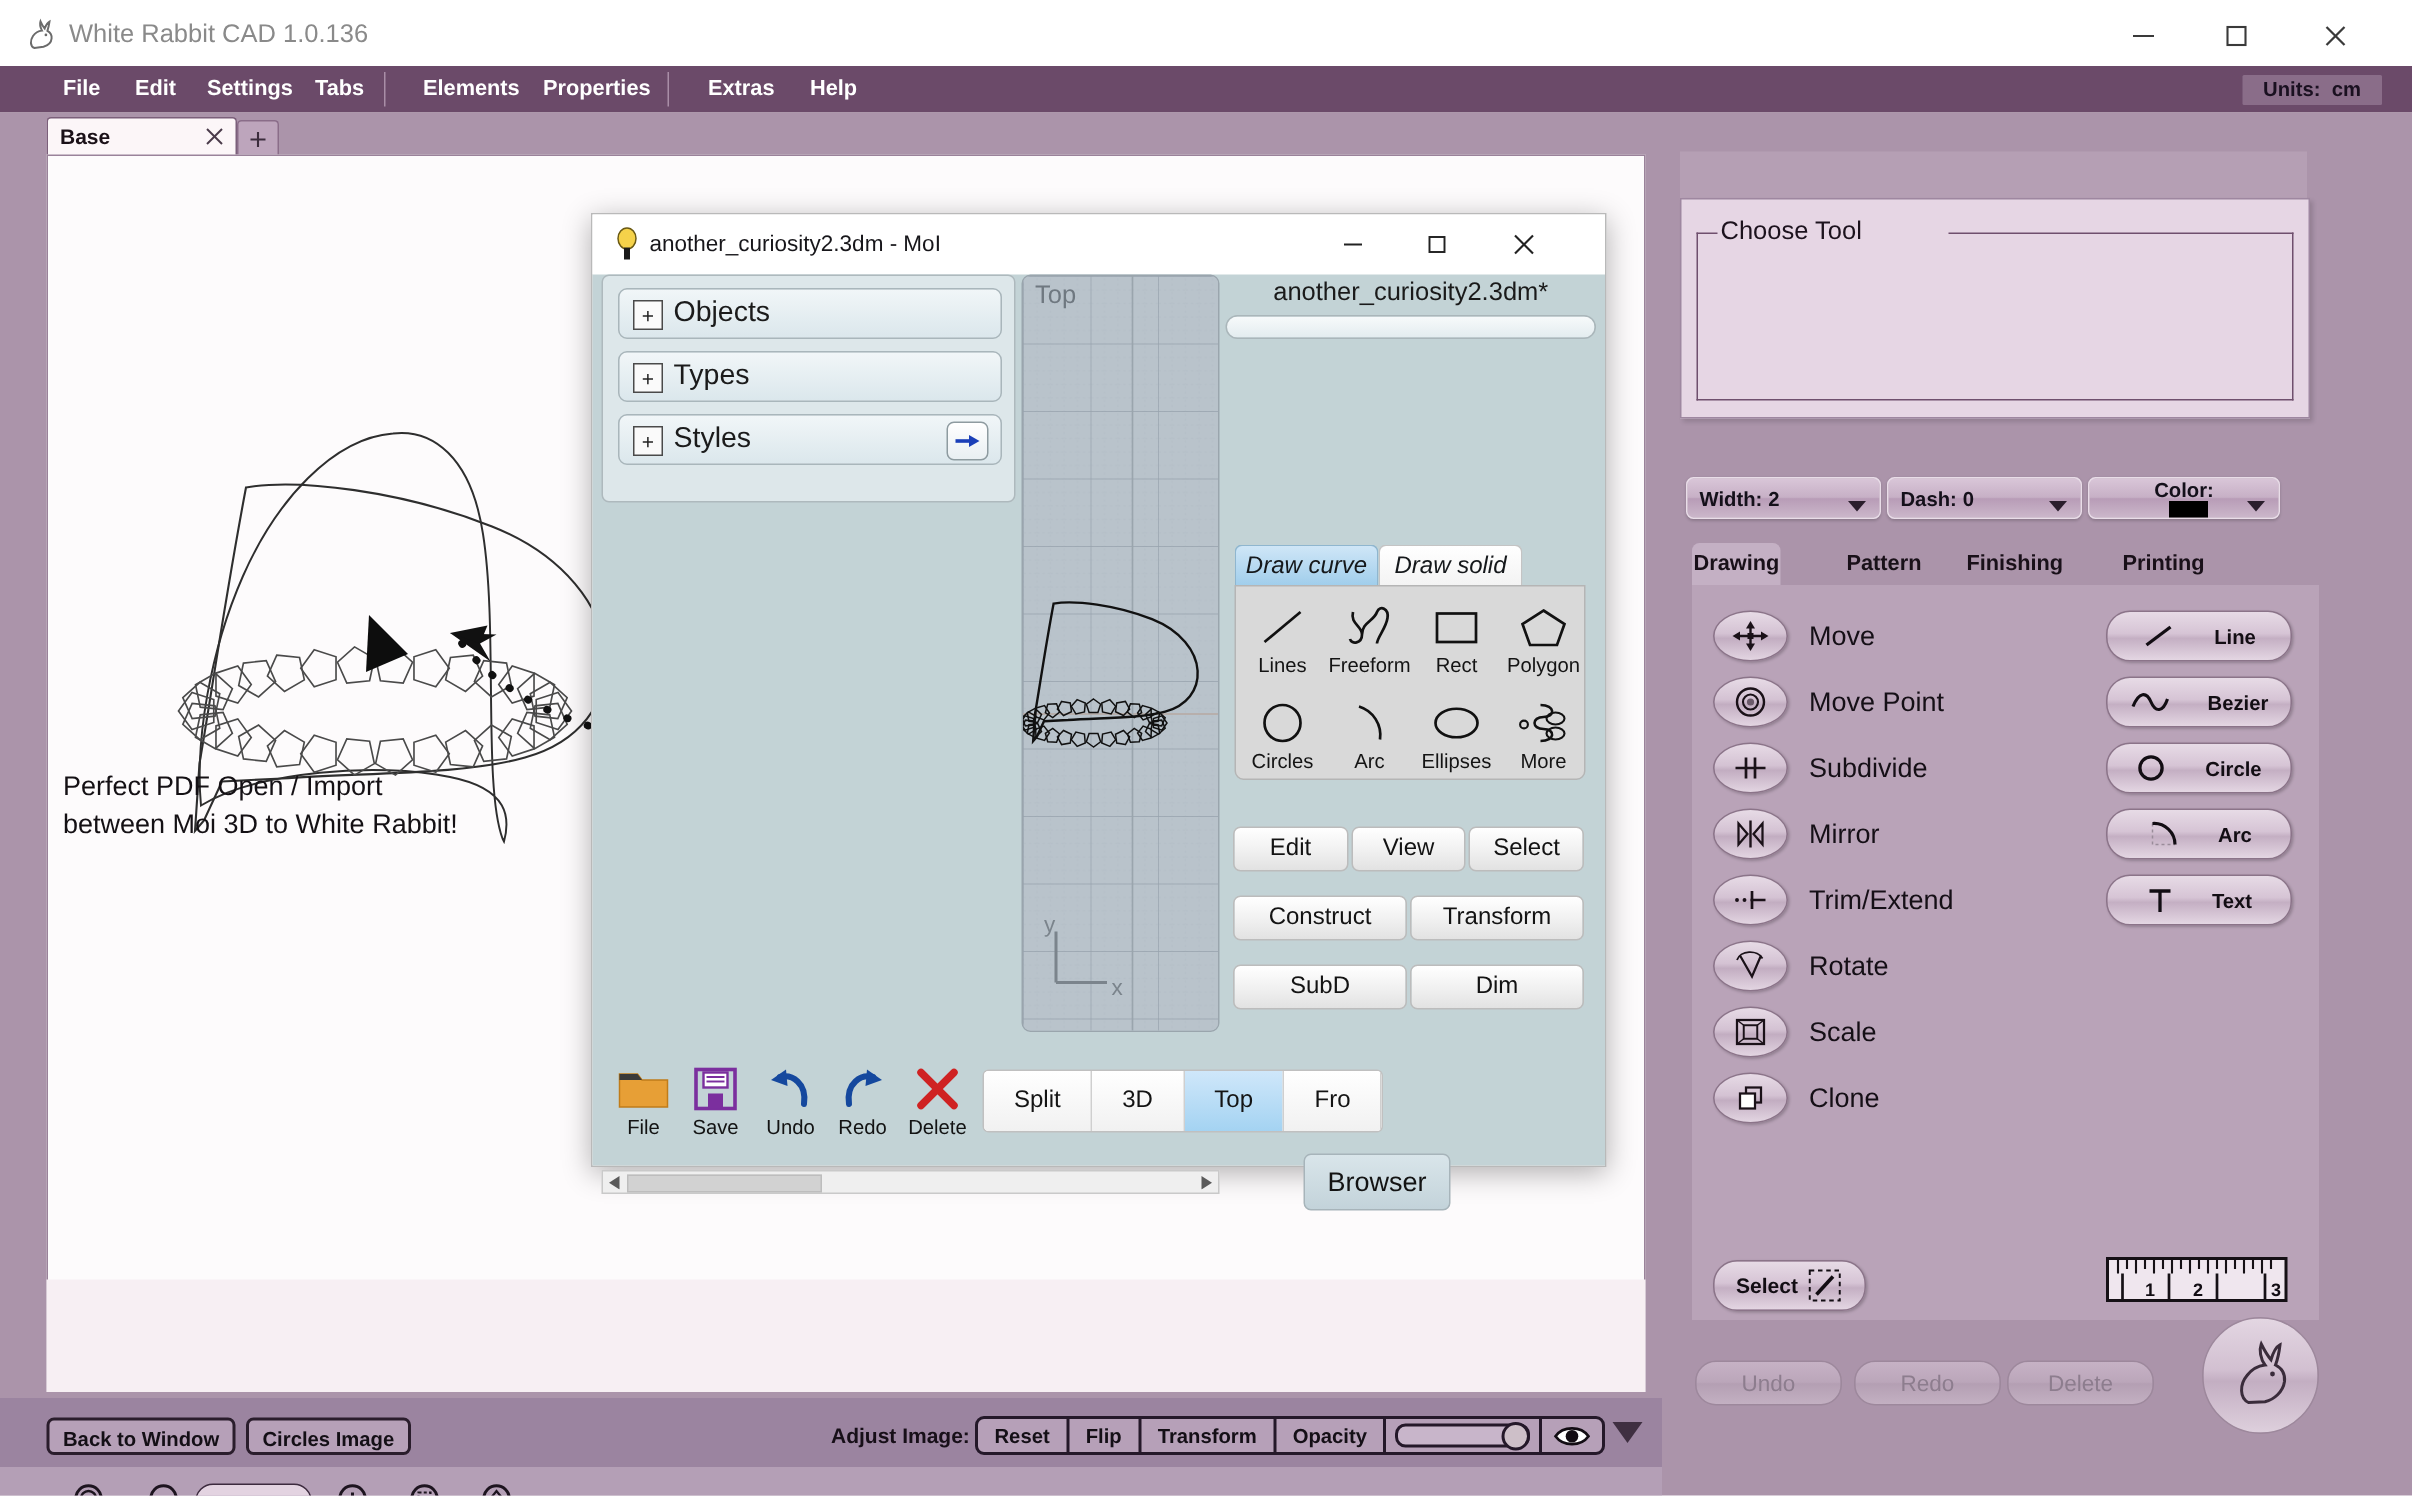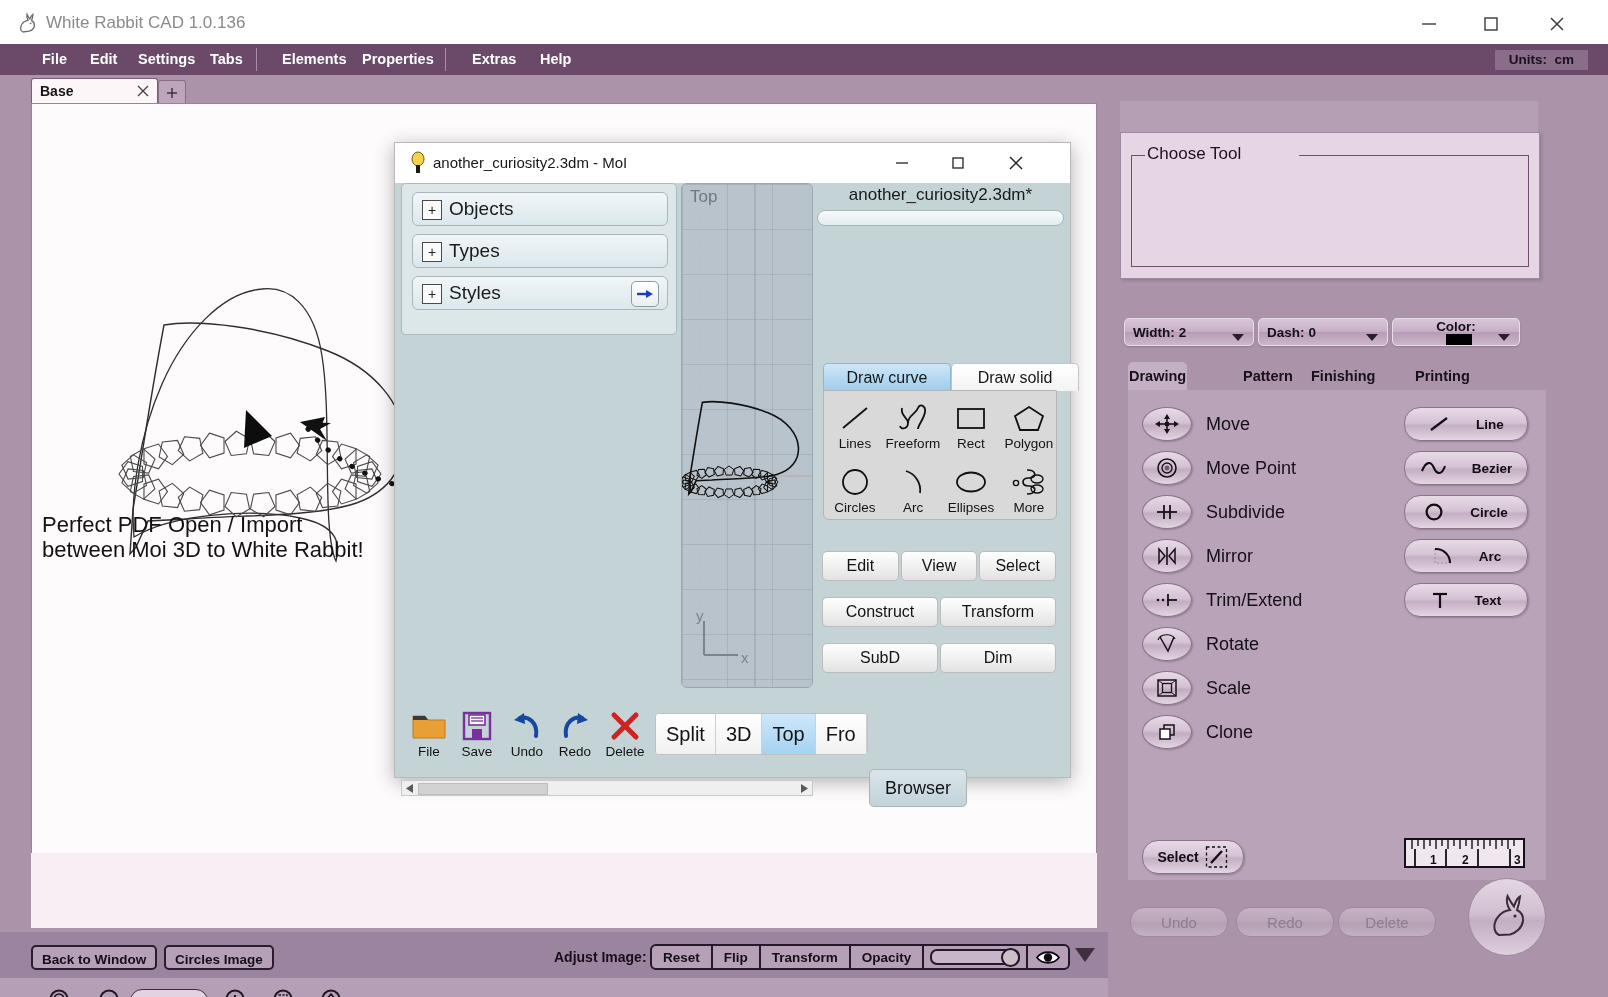--- a/index.html
+++ b/index.html
@@ -31,21 +31,21 @@
   .leftwrap{position:absolute;left:0;top:75px;width:1108px;height:922px;background:#ab94aa;}
   .tabstrip{position:absolute;left:0;top:0;width:1108px;height:29px;}
   .doctab{position:absolute;left:31px;top:3px;width:125px;height:26px;background:#fcf6f8;
       border:1px solid #7b5f7a;border-bottom:none;border-radius:3px 3px 0 0;}
   .doctab .lbl{position:absolute;left:8px;top:4px;font-size:14px;color:#1b1118;font-weight:bold;}
   .doctab .x{position:absolute;right:6px;top:3px;width:16px;height:18px;display:flex;align-items:center;justify-content:center;}
   .addtab{position:absolute;left:158px;top:5px;width:26px;height:24px;background:#bda5bc;
       border:1px solid #8a6d89;border-bottom:none;border-radius:3px 3px 0 0;display:flex;align-items:center;justify-content:center;}
   .canvas{position:absolute;left:31px;top:28px;width:1066px;height:825px;background:#fdfbfc;border:1px solid #9a829a;box-sizing:border-box;}
   .canvasband{position:absolute;left:31px;top:778px;width:1066px;height:75px;background:#f7eff3;}
-  .canvas-text{position:absolute;left:10px;top:408px;font-size:22px;color:#141014;line-height:25px;white-space:pre;}
+  .canvas-text{position:absolute;left:10px;top:408px;font-size:18px;color:#141014;line-height:25px;white-space:pre;}
 
   .adjustbar{position:absolute;left:0;top:857px;width:1108px;height:46px;background:#9b84a0;text-align:right;}
   .pillbtn{position:absolute;height:25px;line-height:25px;padding:0 9px;background:#b6a0b8;border:2px solid #2a1d2c;
       border-radius:5px;font-size:13.5px;color:#140f16;font-weight:bold;white-space:nowrap;box-sizing:border-box;}
   .adjlabel{position:absolute;font-size:14px;color:#170f18;font-weight:bold;white-space:nowrap;}
   .segwrap{position:absolute;top:12px;height:26px;border:2px solid #241829;border-radius:6px;
       background:#b6a0b8;display:flex;align-items:stretch;box-sizing:border-box;overflow:hidden;}
   .segwrap .seg{display:flex;align-items:center;justify-content:center;padding:0 11px;font-size:13.5px;
       color:#140f16;font-weight:bold;border-right:2px solid #241829;white-space:nowrap;}
   .segwrap .seg:last-child{border-right:none;}
@@ -135,21 +135,21 @@
       border:1px solid #9aa5ad;border-radius:6px;box-sizing:border-box;overflow:hidden;}
   .vp-label{position:absolute;left:8px;top:3px;font-size:17px;color:#6f7880;}
   .vp-axis{position:absolute;left:12px;bottom:14px;}
 
   .moi-right{position:absolute;left:422px;top:0;width:247px;height:594px;}
   .moi-fname{position:absolute;left:0;top:2px;width:247px;text-align:center;font-size:17px;color:#1a1a1a;white-space:nowrap;}
   .moi-prompt{position:absolute;left:0;top:27px;width:247px;height:16px;border-radius:8px;
       background:linear-gradient(to bottom,#f7fafb,#e3ecef);border:1px solid #aab6ba;box-sizing:border-box;}
 
   .dsgroup{position:absolute;left:2px;top:180px;width:240px;}
-  .dstabs{position:absolute;left:4px;top:0;width:256px;height:28px;display:flex;}
+  .dstabs{position:absolute;left:4px;top:0;width:192px;height:28px;display:flex;font-style:italic;}
   .dstab{flex:1;display:flex;align-items:center;justify-content:center;font-size:16px;color:#15181b;
       border-radius:5px 5px 0 0;box-sizing:border-box;}
   .dstab.on{background:linear-gradient(to bottom,#cfe6f7 0%,#9fcdeb 100%);border:1px solid #8fb6cf;border-bottom:none;}
   .dstab.off{background:linear-gradient(to bottom,#ffffff 0%,#f3f3f3 100%);border:1px solid #c4c4c4;border-bottom:none;}
   .toolgrid{position:absolute;left:4px;top:27px;width:234px;height:130px;background:#d9d9d9;
       border:1px solid #b5b5b5;border-radius:0 0 6px 6px;box-sizing:border-box;}
   .tgcell{position:absolute;width:58px;height:62px;display:flex;flex-direction:column;align-items:center;justify-content:flex-start;}
   .tgcell .gl{position:absolute;bottom:4px;font-size:13.5px;color:#141414;white-space:nowrap;}
   .tgcell .gi{position:absolute;top:6px;height:38px;display:flex;align-items:center;justify-content:center;}
 
@@ -159,21 +159,21 @@
       border:1px solid #bcbcbc;border-radius:5px;margin:0 1px;box-sizing:border-box;}
   .browserbtn{position:absolute;left:4px;top:586px;width:96px;height:36px;
       background:linear-gradient(to bottom,#d9e5ea,#c3d3da);border:1px solid #a7b4ba;border-radius:5px;
       display:flex;align-items:center;justify-content:center;font-size:18px;color:#131313;margin-left:48px;}
 
   .moi-bottom{position:absolute;left:6px;top:527px;width:412px;height:67px;}
   .bico{position:absolute;width:56px;display:flex;flex-direction:column;align-items:center;}
   .bico .bl{margin-top:2px;font-size:13.5px;color:#131313;}
   .viewsel{position:absolute;left:254px;top:3px;height:42px;display:flex;
       border:1px solid #c0c0c0;border-radius:4px;overflow:hidden;background:#fff;box-sizing:border-box;}
-  .viewsel .vb{display:flex;align-items:center;justify-content:center;padding:0 10px;font-size:20px;color:#141414;
+  .viewsel .vb{display:flex;align-items:center;justify-content:center;padding:0 20px;font-size:16px;color:#141414;
       border-right:1px solid #cfcfcf;background:linear-gradient(to bottom,#ffffff,#f1f1f1);}
   .viewsel .vb.on{background:linear-gradient(to bottom,#cfe7fa,#a4d3f2);}
   .hsb{position:absolute;left:6px;top:597px;width:412px;height:16px;background:#efefef;border:1px solid #c9c9c9;box-sizing:border-box;}
   .hsb .thumb{position:absolute;left:16px;top:2px;width:128px;height:10px;background:#d2d2d2;border:1px solid #bdbdbd;}
   .hsb .ar{position:absolute;top:2px;width:12px;height:11px;display:flex;align-items:center;justify-content:center;}
 </style>
 </head>
 <body>
 
 <div id="app">
@@ -400,21 +400,21 @@
         <span>Color:</span>
         <span class="swatch" style="background: rgb(0, 0, 0);"></span>
         <span class="caret"><svg width="12" height="8">
               <polygon points="0,0 12,0 6,7" fill="#2a1e2c"></polygon>
             </svg></span>
       </div>
     </div>
 
     <div class="tabsrow">
       <div class="ptab active" style="left:0;">Drawing</div>
-      <div class="ptab" style="left:114px;">Pattern</div>
+      <div class="ptab" style="left:102px;">Pattern</div>
       <div class="ptab" style="left:182px;">Finishing</div>
       <div class="ptab" style="left:286px;">Printing</div>
     </div>
 
     <div class="toolpanel">
 
       <div class="toolrow" style="top:17px">
         <span class="tico">
           <svg width="28" height="22" viewBox="0 0 28 22">
             <line x1="5" y1="11" x2="23" y2="11" stroke="#1a1118" stroke-width="1.6"></line>

